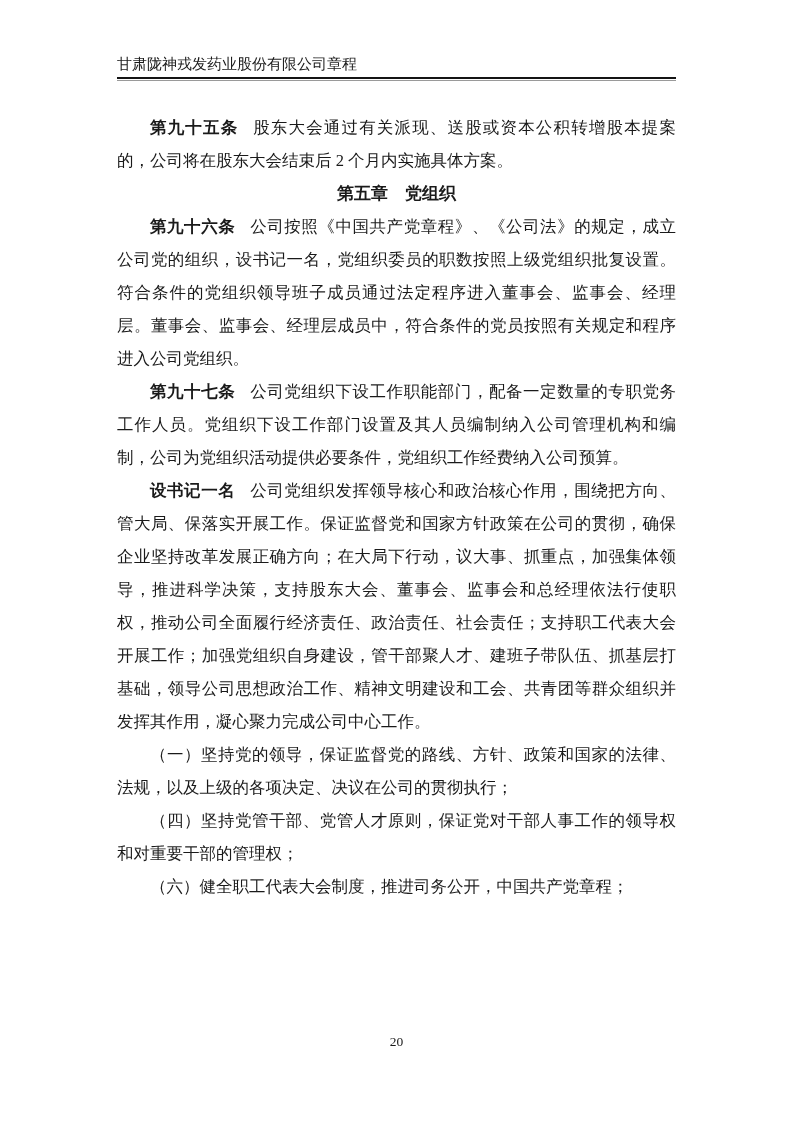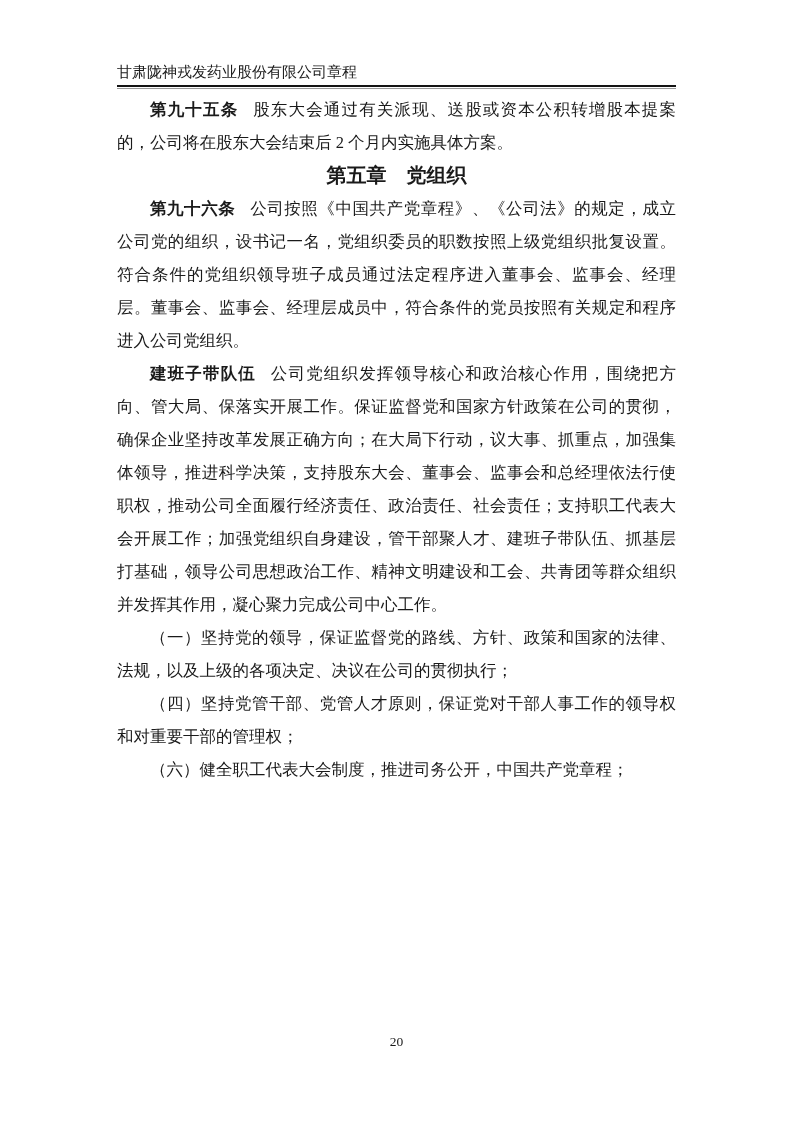--- a/index.html
+++ b/index.html
@@ -6,21 +6,21 @@
     margin: 0;
     padding: 0;
     background: #ffffff;
   }
   .page {
     position: relative;
     width: 793px;
     height: 1122px;
     background: #ffffff;
     box-sizing: border-box;
-    padding: 8px 117px;
+    padding: 0 117px;
     overflow: hidden;
     font-family: "Liberation Serif", "DejaVu Serif", serif;
     color: #1a1a1a;
   }
   .header {
     padding-top: 54px;
     font-size: 15px;
     line-height: 20px;
     color: #1a1a1a;
   }
@@ -28,37 +28,37 @@
     margin-top: 3px;
     height: 2px;
     background: #141414;
   }
   .header-rule-thin {
     height: 1px;
     background: #9a9a9a;
     margin-top: 1px;
   }
   .doc-body {
-    margin-top: 4px;
+    margin-top: 30px;
     font-size: 16.5px;
     line-height: 33px;
     text-align: justify;
     text-justify: inter-ideograph;
   }
   .doc-body p {
     margin: 0;
   }
   .para {
     text-indent: 2em;
   }
   .chapter {
     text-align: center;
     text-indent: 0;
     font-weight: bold;
-    font-size: 20px;
+    font-size: 17px;
   }
   .article-label {
     font-weight: bold;
     margin-right: 0.9em;
   }
   .footer {
     position: absolute;
     left: 0;
     top: 1034px;
     width: 793px;
@@ -75,21 +75,22 @@
   <div class="header">
     <span>甘肃陇神戎发药业股份有限公司章程</span>
     <div class="header-rule"></div>
     <div class="header-rule-thin"></div>
   </div>
 
   <div class="doc-body" id="doc-body">
       <p class="para"><span class="article-label">第九十五条</span><span>股东大会通过有关派现、送股或资本公积转增股本提案的，公司将在股东大会结束后 2 个月内实施具体方案。</span></p>
       <p class="chapter">第五章　党组织</p>
       <p class="para"><span class="article-label">第九十六条</span><span>公司按照《中国共产党章程》、《公司法》的规定，成立公司党的组织，设书记一名，党组织委员的职数按照上级党组织批复设置。符合条件的党组织领导班子成员通过法定程序进入董事会、监事会、经理层。董事会、监事会、经理层成员中，符合条件的党员按照有关规定和程序进入公司党组织。</span></p>
-      <p class="para"><span class="article-label">建班子带队伍</span><span>公司党组织发挥领导核心和政治核心作用，围绕把方向、管大局、保落实开展工作。保证监督党和国家方针政策在公司的贯彻，确保企业坚持改革发展正确方向；在大局下行动，议大事、抓重点，加强集体领导，推进科学决策，支持股东大会、董事会、监事会和总经理依法行使职权，推动公司全面履行经济责任、政治责任、社会责任；支持职工代表大会开展工作；加强党组织自身建设，管干部聚人才、建班子带队伍、抓基层打基础，领导公司思想政治工作、精神文明建设和工会、共青团等群众组织并发挥其作用，凝心聚力完成公司中心工作。</span></p>
+      <p class="para"><span class="article-label">第九十七条</span><span>公司党组织下设工作职能部门，配备一定数量的专职党务工作人员。党组织下设工作部门设置及其人员编制纳入公司管理机构和编制，公司为党组织活动提供必要条件，党组织工作经费纳入公司预算。</span></p>
+      <p class="para"><span class="article-label">设书记一名</span><span>公司党组织发挥领导核心和政治核心作用，围绕把方向、管大局、保落实开展工作。保证监督党和国家方针政策在公司的贯彻，确保企业坚持改革发展正确方向；在大局下行动，议大事、抓重点，加强集体领导，推进科学决策，支持股东大会、董事会、监事会和总经理依法行使职权，推动公司全面履行经济责任、政治责任、社会责任；支持职工代表大会开展工作；加强党组织自身建设，管干部聚人才、建班子带队伍、抓基层打基础，领导公司思想政治工作、精神文明建设和工会、共青团等群众组织并发挥其作用，凝心聚力完成公司中心工作。</span></p>
       <p class="para">（一）坚持党的领导，保证监督党的路线、方针、政策和国家的法律、法规，以及上级的各项决定、决议在公司的贯彻执行；</p>
       <p class="para">（四）坚持党管干部、党管人才原则，保证党对干部人事工作的领导权和对重要干部的管理权；</p>
       <p class="para">（六）健全职工代表大会制度，推进司务公开，中国共产党章程；</p>
     </div>
 
   <div class="footer">
     <span>20</span>
   </div>
 
 </div>

